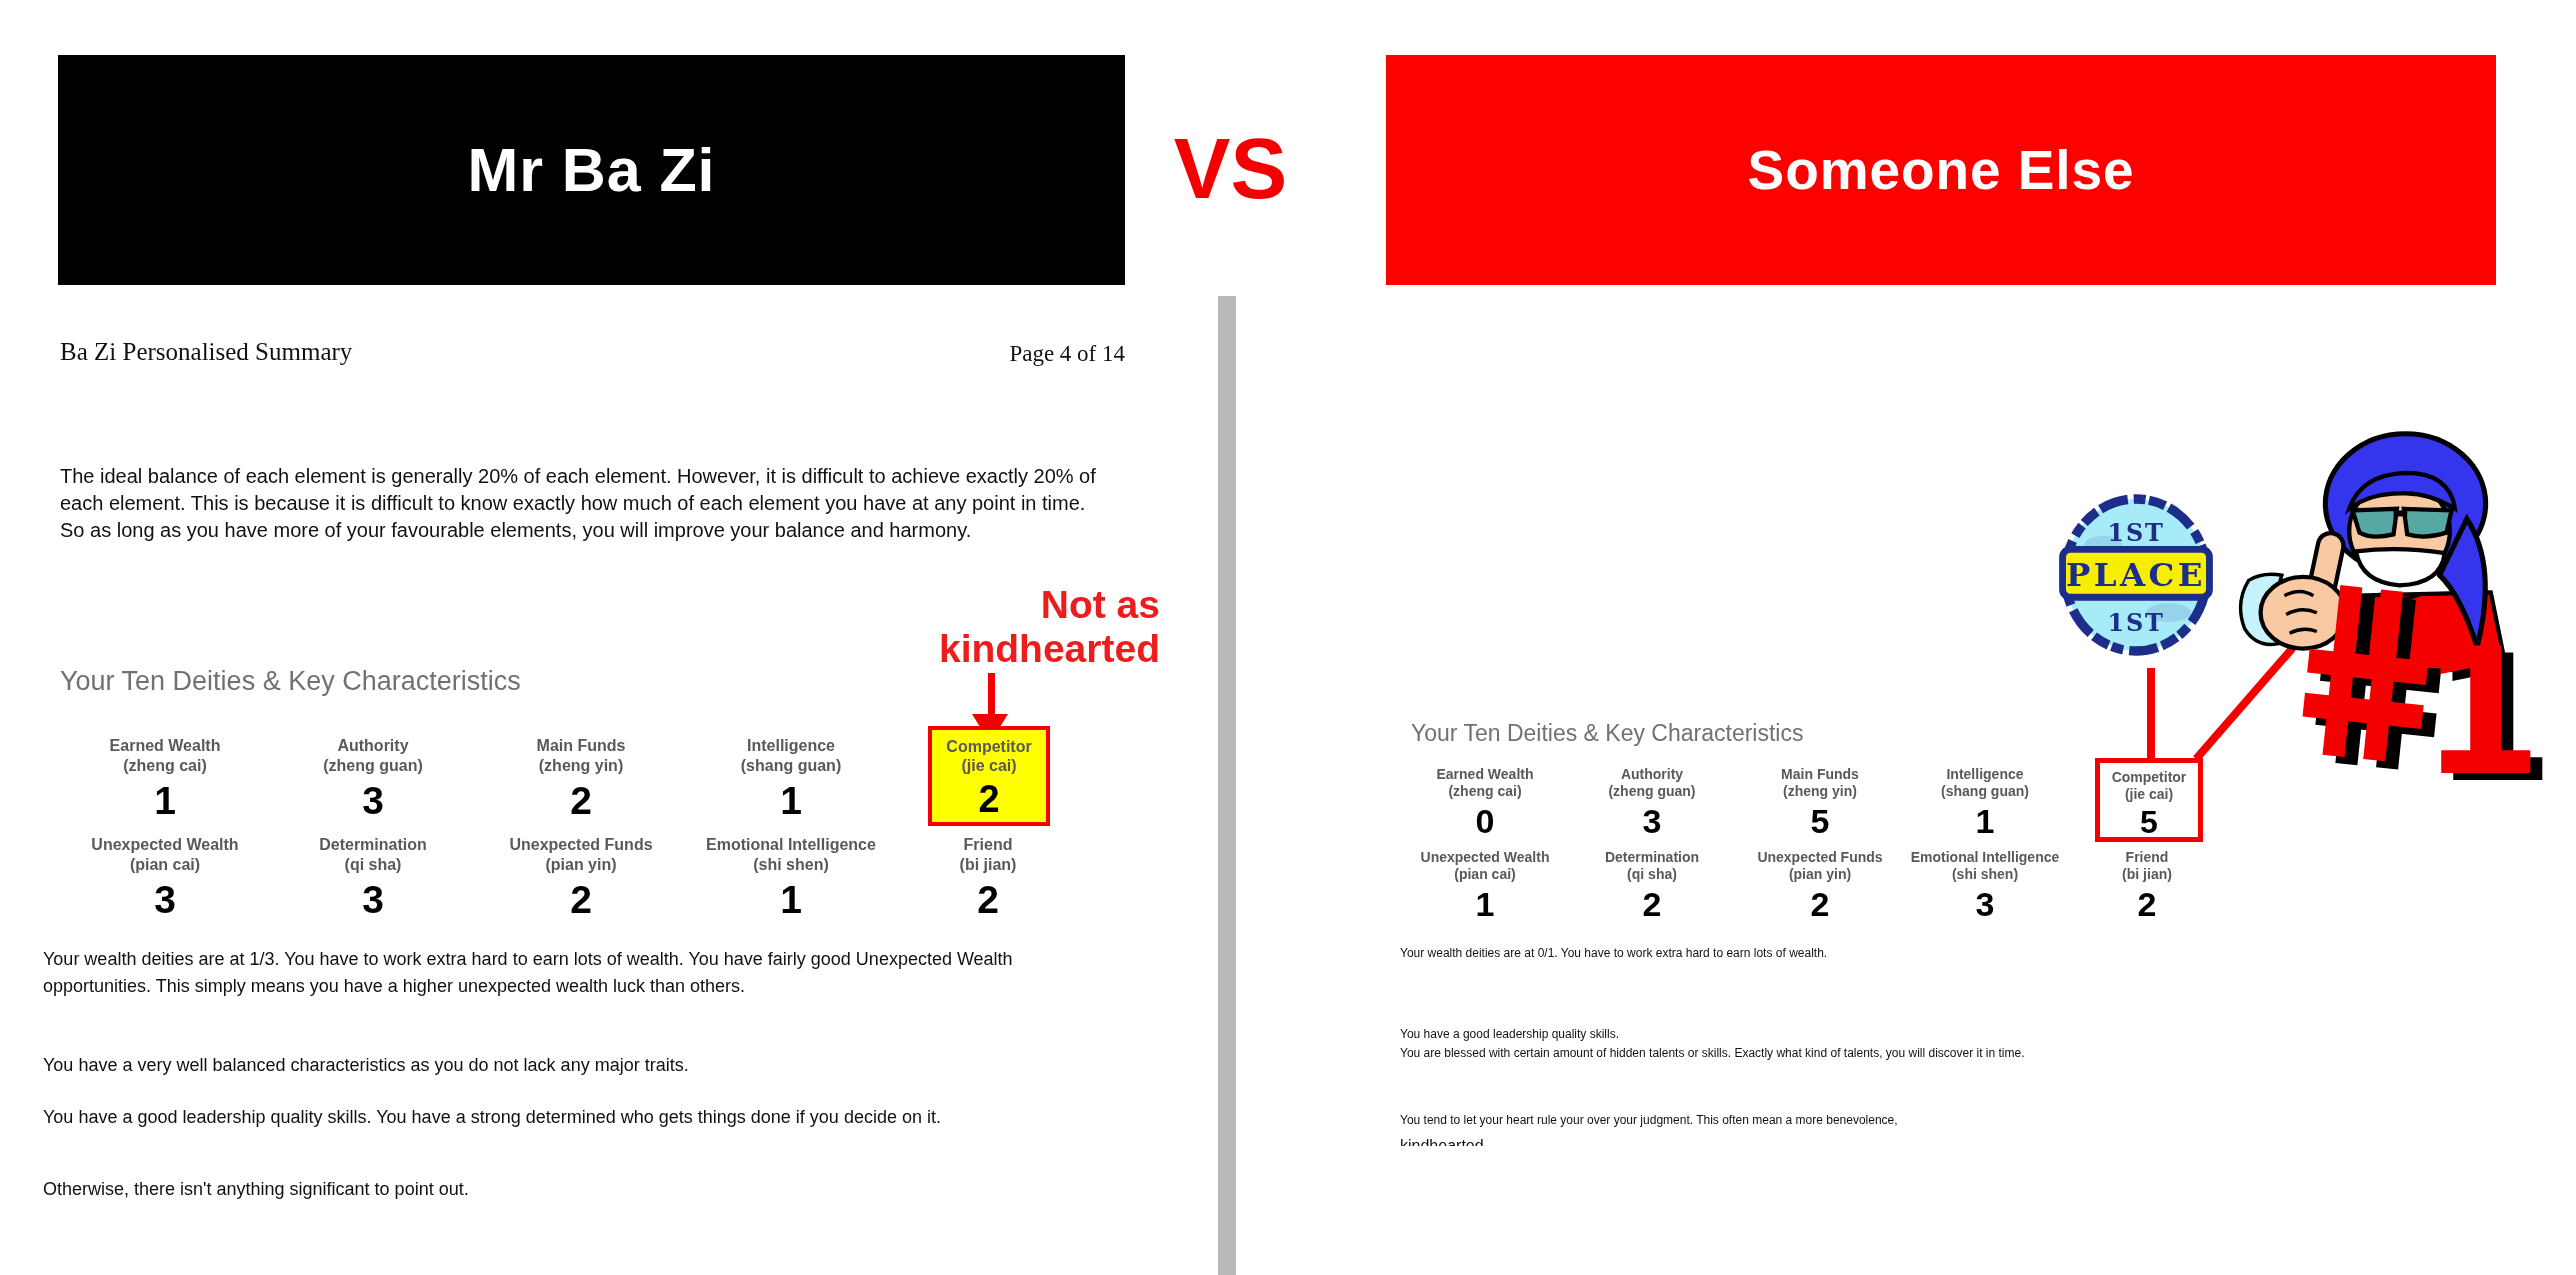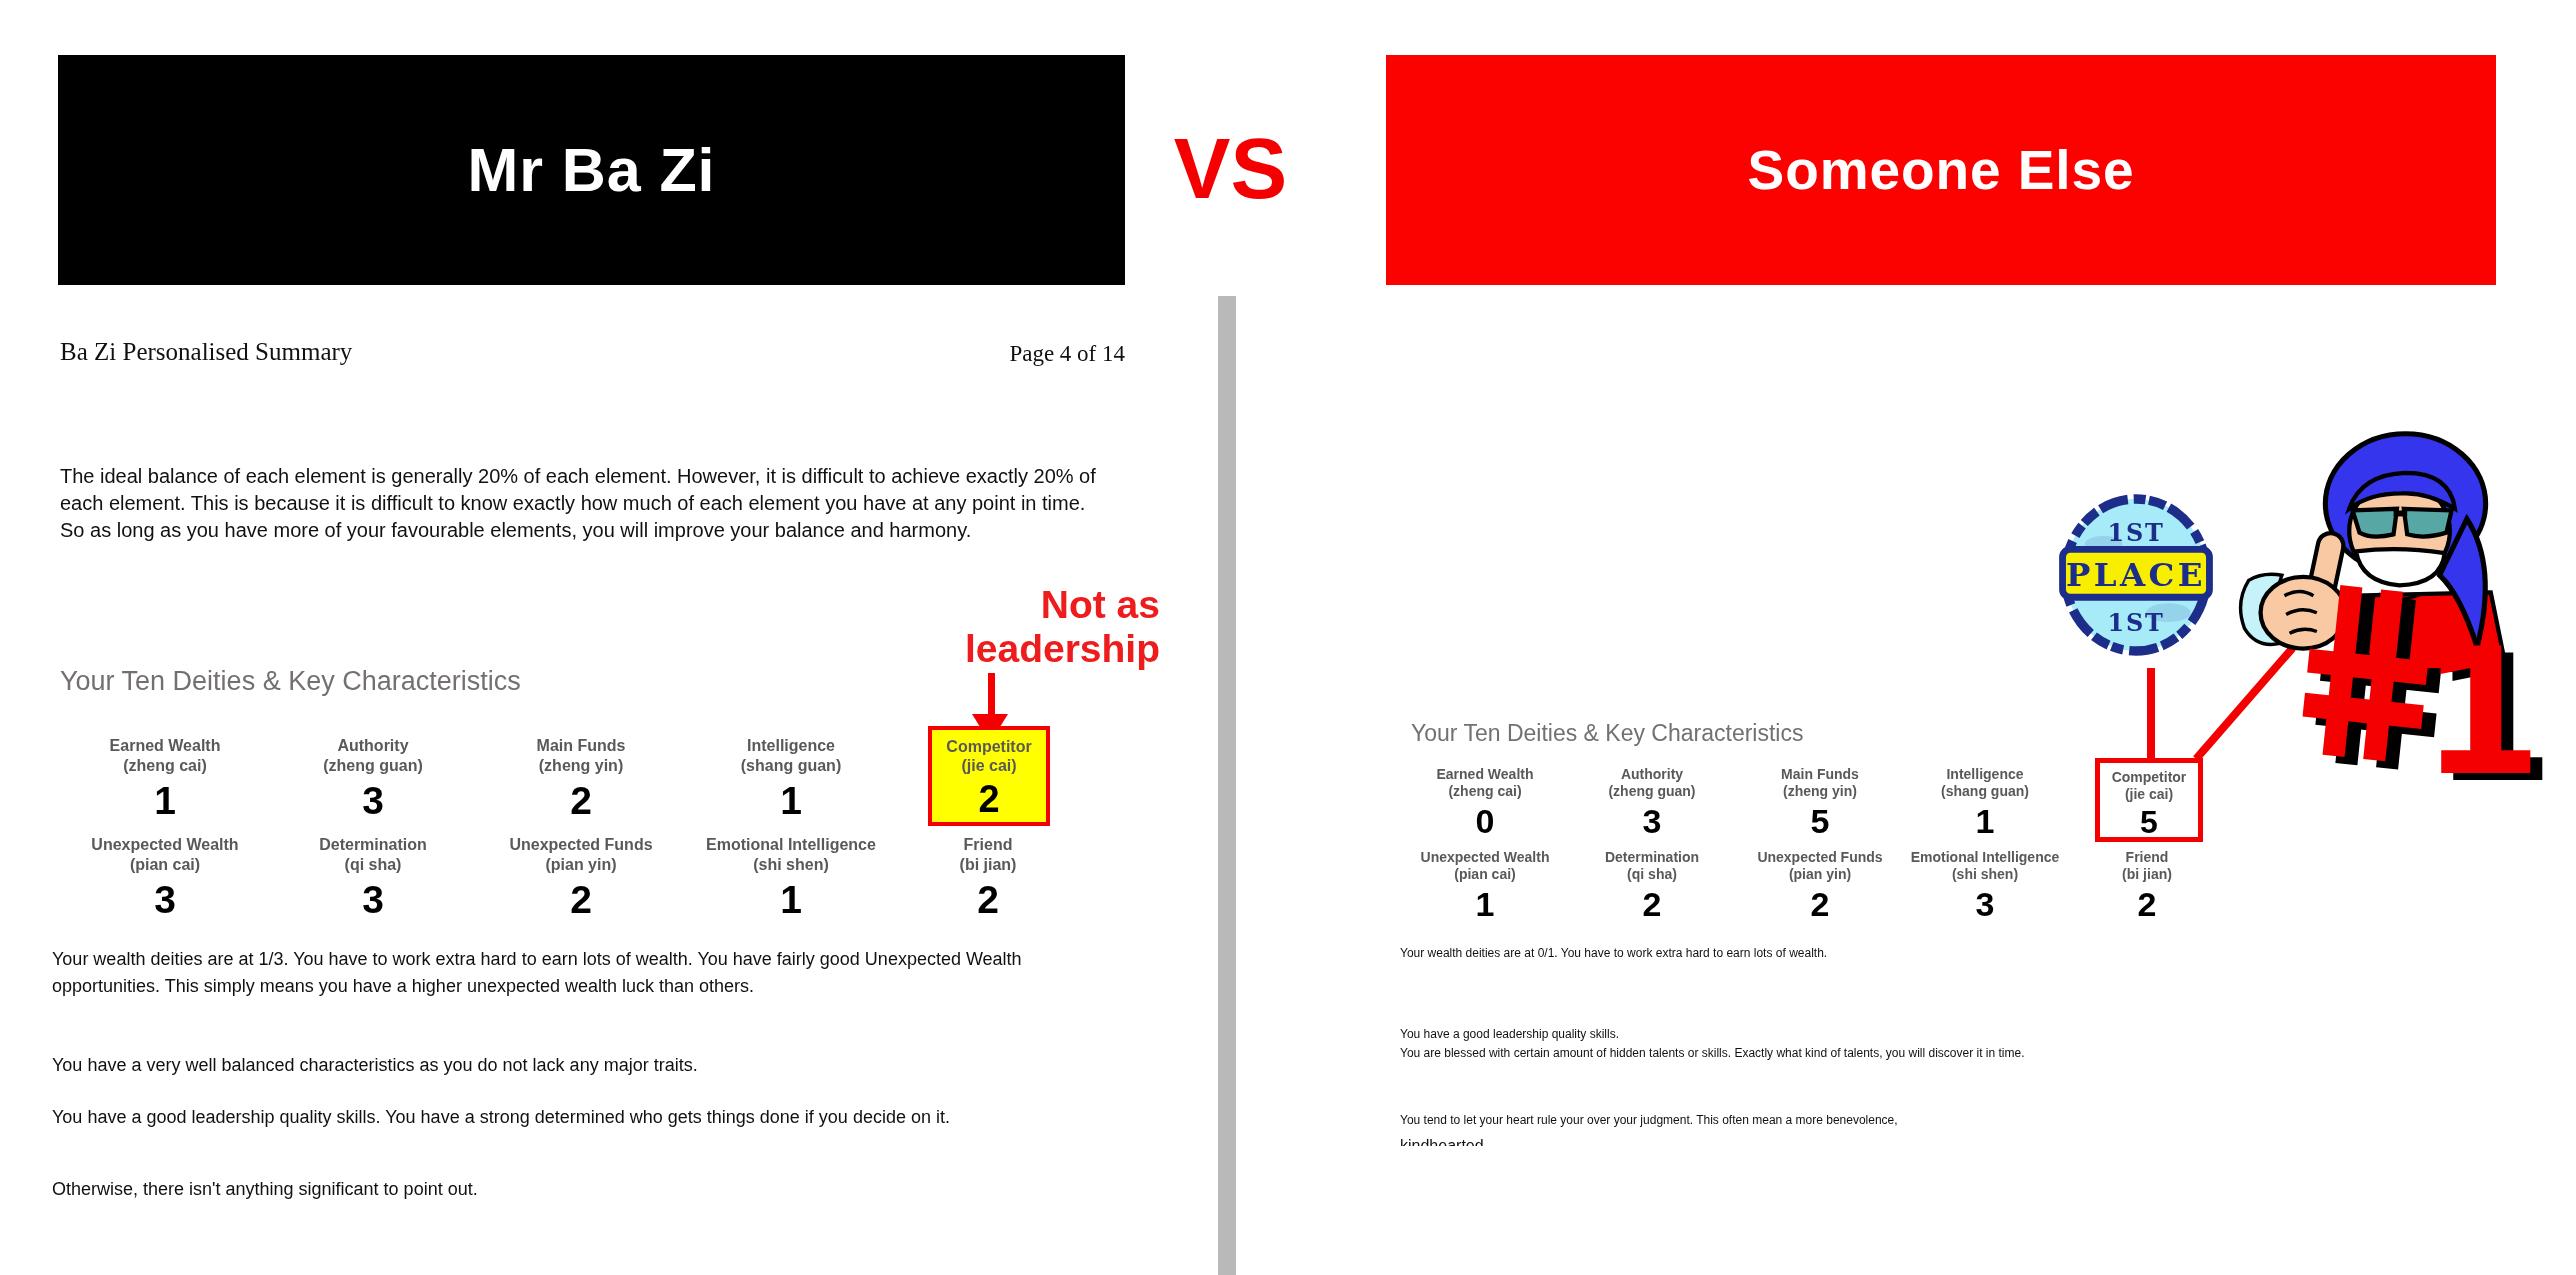--- a/index.html
+++ b/index.html
@@ -14,21 +14,21 @@
   .hdr-title{color:#ffffff;font-weight:bold;font-size:61px;letter-spacing:0.9px;}
   .hdr-red .hdr-title{font-size:55px;}
 
   
   .doc-title{left:60px;top:338px;font-family:"Liberation Serif",serif;font-size:25px;color:#111;}
   .page-ind{left:854px;top:341px;width:271px;text-align:right;
             font-family:"Liberation Serif",serif;font-size:23px;color:#111;}
 
   
   .para{color:#111;font-size:18px;line-height:26.5px;}
-  .para-l{left:52px;width:1037px;}
+  .para-l{left:43px;width:1037px;}
   .para-r{left:1400px;width:828px;font-size:12px;line-height:20.5px;}
   .intro{left:60px;top:463px;width:1037px;font-size:20px;line-height:27px;color:#111;}
 
   
   .sec-head{color:#747070;}
   .sec-head-l{left:60px;top:666px;font-size:27px;}
   .sec-head-r{left:1411px;top:720px;font-size:23px;}
 
   
   .cell{text-align:center;}
@@ -79,21 +79,21 @@
     <span class="hdr-title">Mr Ba Zi</span>
   </div>
 
   <div class="abs doc-title">Ba Zi Personalised Summary</div>
   <div class="abs page-ind">Page 4 of 14</div>
 
   <div class="abs intro">The ideal balance of each element is generally 20% of each element. However, it is difficult to achieve exactly 20% of each element. This is because it is difficult to know exactly how much of each element you have at any point in time. So as long as you have more of your favourable elements, you will improve your balance and harmony.</div>
 
   <div class="abs note-red note-l">
     <div>Not as</div>
-    <div>leadership</div>
+    <div>kindhearted</div>
   </div>
   <div class="abs red-line arrow-shaft"></div>
   <div class="abs arrow-head"></div>
 
   <div class="abs sec-head sec-head-l">Your Ten Deities &amp; Key Characteristics</div>
 
   <div class="abs cell cell-l" style="left:67px;top:736px;">
     <div class="lbl">Earned Wealth</div>
     <div class="sub">(zheng cai)</div>
     <div class="num">1</div>

